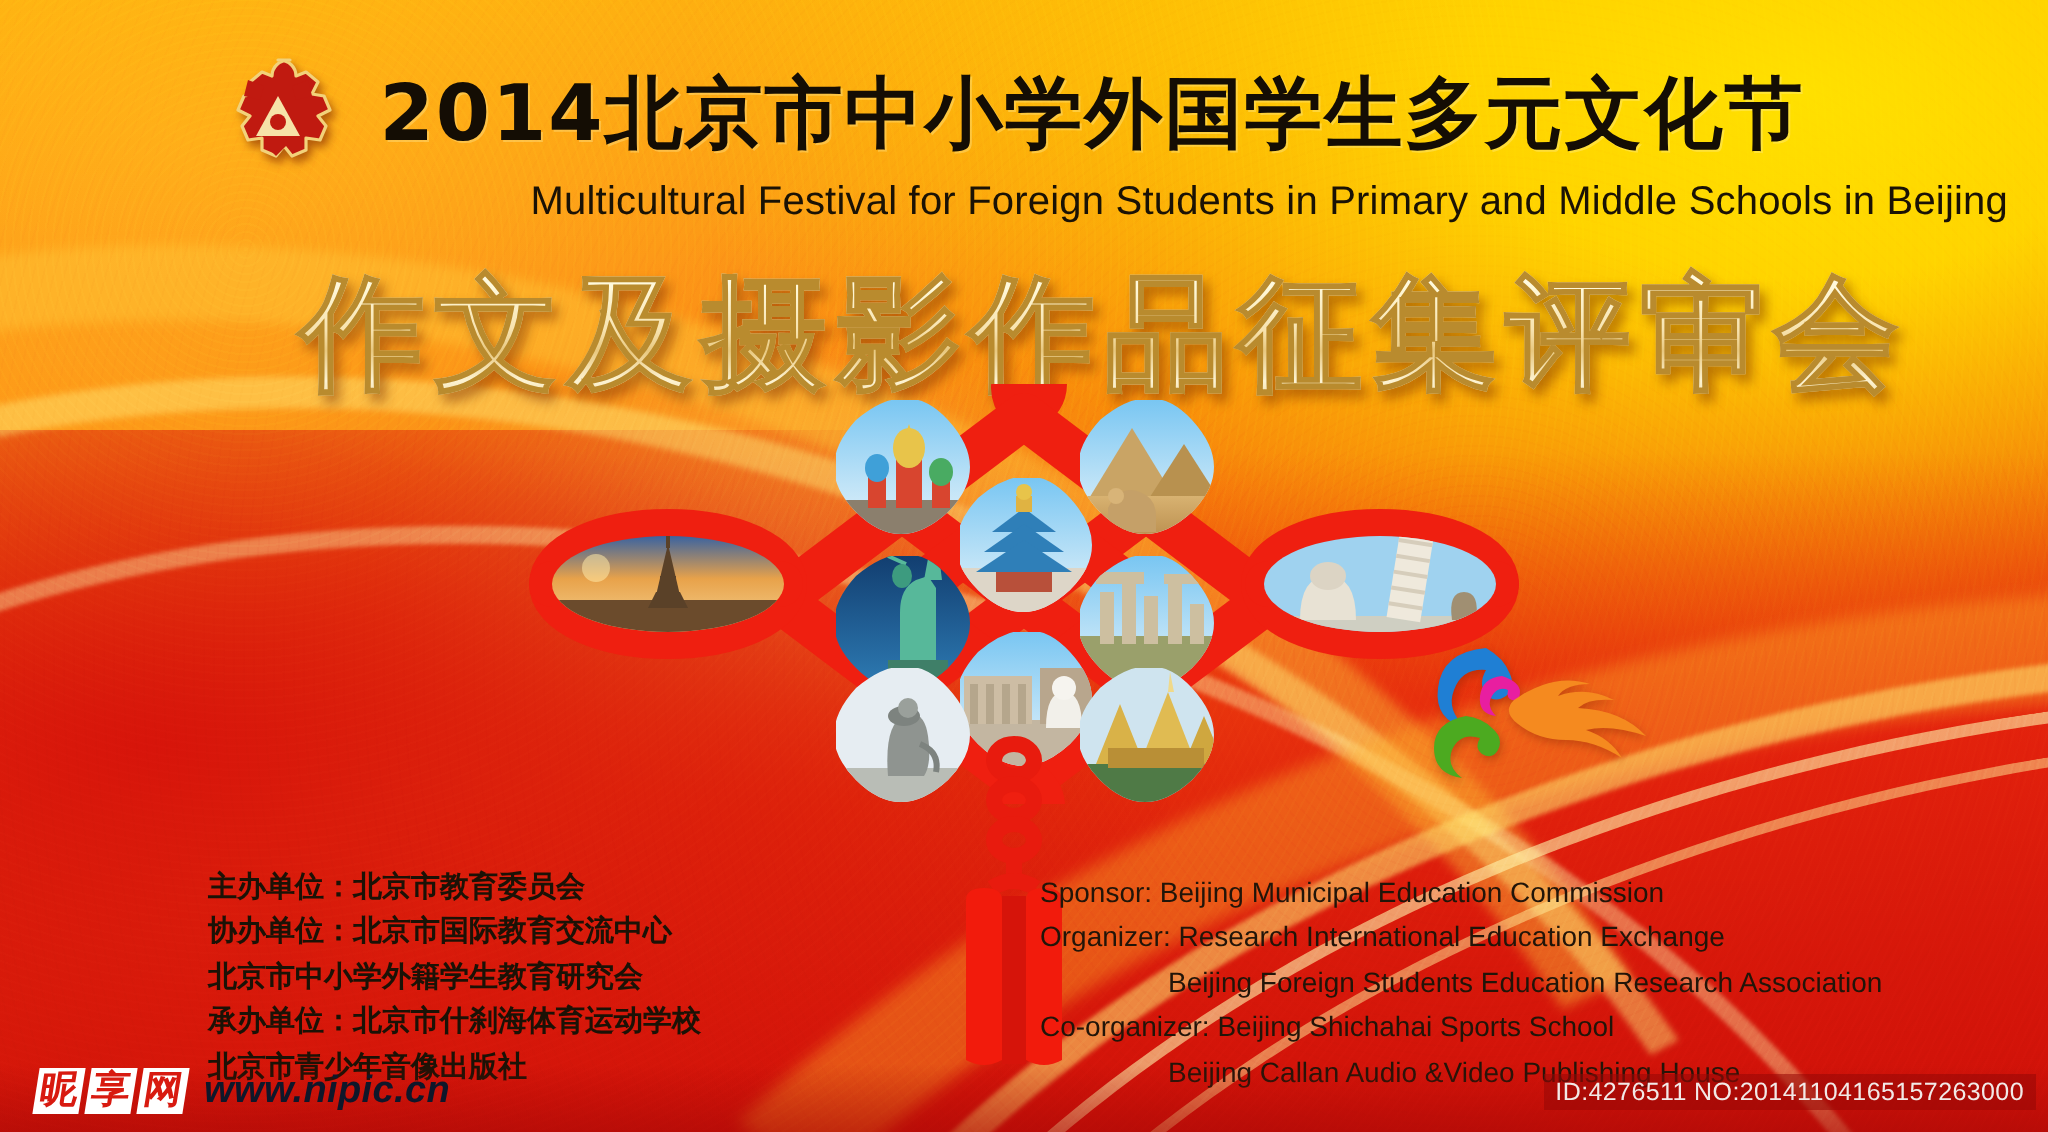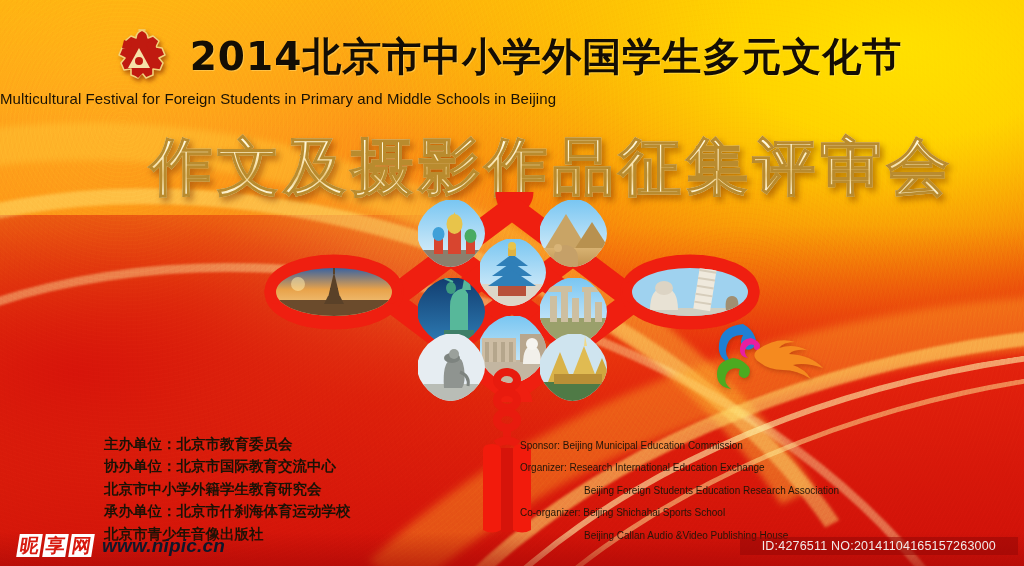--- a/index.html
+++ b/index.html
@@ -66,21 +66,21 @@
   
   .header{position:absolute;left:0;top:26px;width:1004px;}
   .header-row{display:flex;align-items:center;justify-content:center;gap:14px;}
   .emblem{width:74px;height:62px;flex:0 0 auto;
     filter:drop-shadow(2px 3px 2px rgba(120,30,0,.55));}
   .h-title{
     font-size:39px;font-weight:bold;color:#140d04;letter-spacing:1px;
     font-family:"DejaVu Sans","Liberation Sans",sans-serif;
     text-shadow:1px 1px 0 rgba(255,240,160,.35);white-space:nowrap;
   }
-  .h-sub{text-align:left;margin-top:2px;font-size:15px;color:#1a1205;
+  .h-sub{text-align:right;margin-top:2px;font-size:20px;color:#1a1205;
     font-weight:500;letter-spacing:.1px;white-space:nowrap;}
 
   
   .main-title{position:absolute;left:0;top:125px;width:1024px;text-align:center;
     font-size:62px;line-height:84px;font-weight:bold;letter-spacing:5px;
     font-family:"DejaVu Sans","Liberation Sans",sans-serif;white-space:nowrap;
     background:linear-gradient(180deg,#fffdf4 0%,#fff8d9 22%,#f7e2ad 48%,#e8c87f 60%,#fdf3d2 78%,#e2bf72 100%);
     -webkit-background-clip:text;background-clip:text;color:transparent;
     -webkit-text-stroke:1px #b98b2e;
     filter:drop-shadow(3px 4px 3px rgba(110,35,0,.45));
@@ -94,36 +94,36 @@
   
   .phoenix{position:absolute;left:703px;top:312px;width:128px;height:80px;
     filter:drop-shadow(1px 2px 2px rgba(120,30,0,.35));}
 
   
   .credits-cn{position:absolute;left:104px;top:433px;width:330px;
     font-size:14.5px;line-height:22.4px;color:#1b1206;font-weight:bold;
     font-family:"DejaVu Sans","Liberation Sans",sans-serif;}
   .credits-cn div{white-space:nowrap;}
   .credits-en{position:absolute;left:520px;top:435px;width:440px;
-    font-size:10px;line-height:22.4px;color:#211509;font-weight:500;}
+    font-size:14px;line-height:22.4px;color:#211509;font-weight:500;}
   .credits-en div{white-space:nowrap;}
   .credits-en .indent{padding-left:64px;}
 
   
   .wm{position:absolute;left:18px;top:534px;display:flex;align-items:center;gap:9px;}
   .wm-logo{display:flex;gap:3px;}
   .wm-logo span{display:inline-block;background:#ffffff;color:#d81a10;
     font-family:"DejaVu Sans","Liberation Sans",sans-serif;
     font-size:19px;font-weight:bold;line-height:21px;padding:1px 2px;
     transform:skewX(-9deg);}
   .wm-url{color:#0f172a;font-style:italic;font-weight:bold;font-size:19px;
     letter-spacing:.2px;}
   .idtag{position:absolute;right:6px;top:537px;
     background:rgba(150,8,6,.55);color:#f2e9e7;font-size:12.5px;
-    padding:2px 22px;letter-spacing:.2px;white-space:nowrap;}
+    padding:2px 6px;letter-spacing:.2px;white-space:nowrap;}
   .bottomband{position:absolute;left:0;bottom:0;width:1024px;height:34px;
     background:linear-gradient(180deg, rgba(180,12,8,.0), rgba(165,8,6,.55));}
 </style>
 </head>
 <body>
 
 <div id="poster">
 
   <div class="bg-base"></div>
   <div class="swirl-l"></div>

